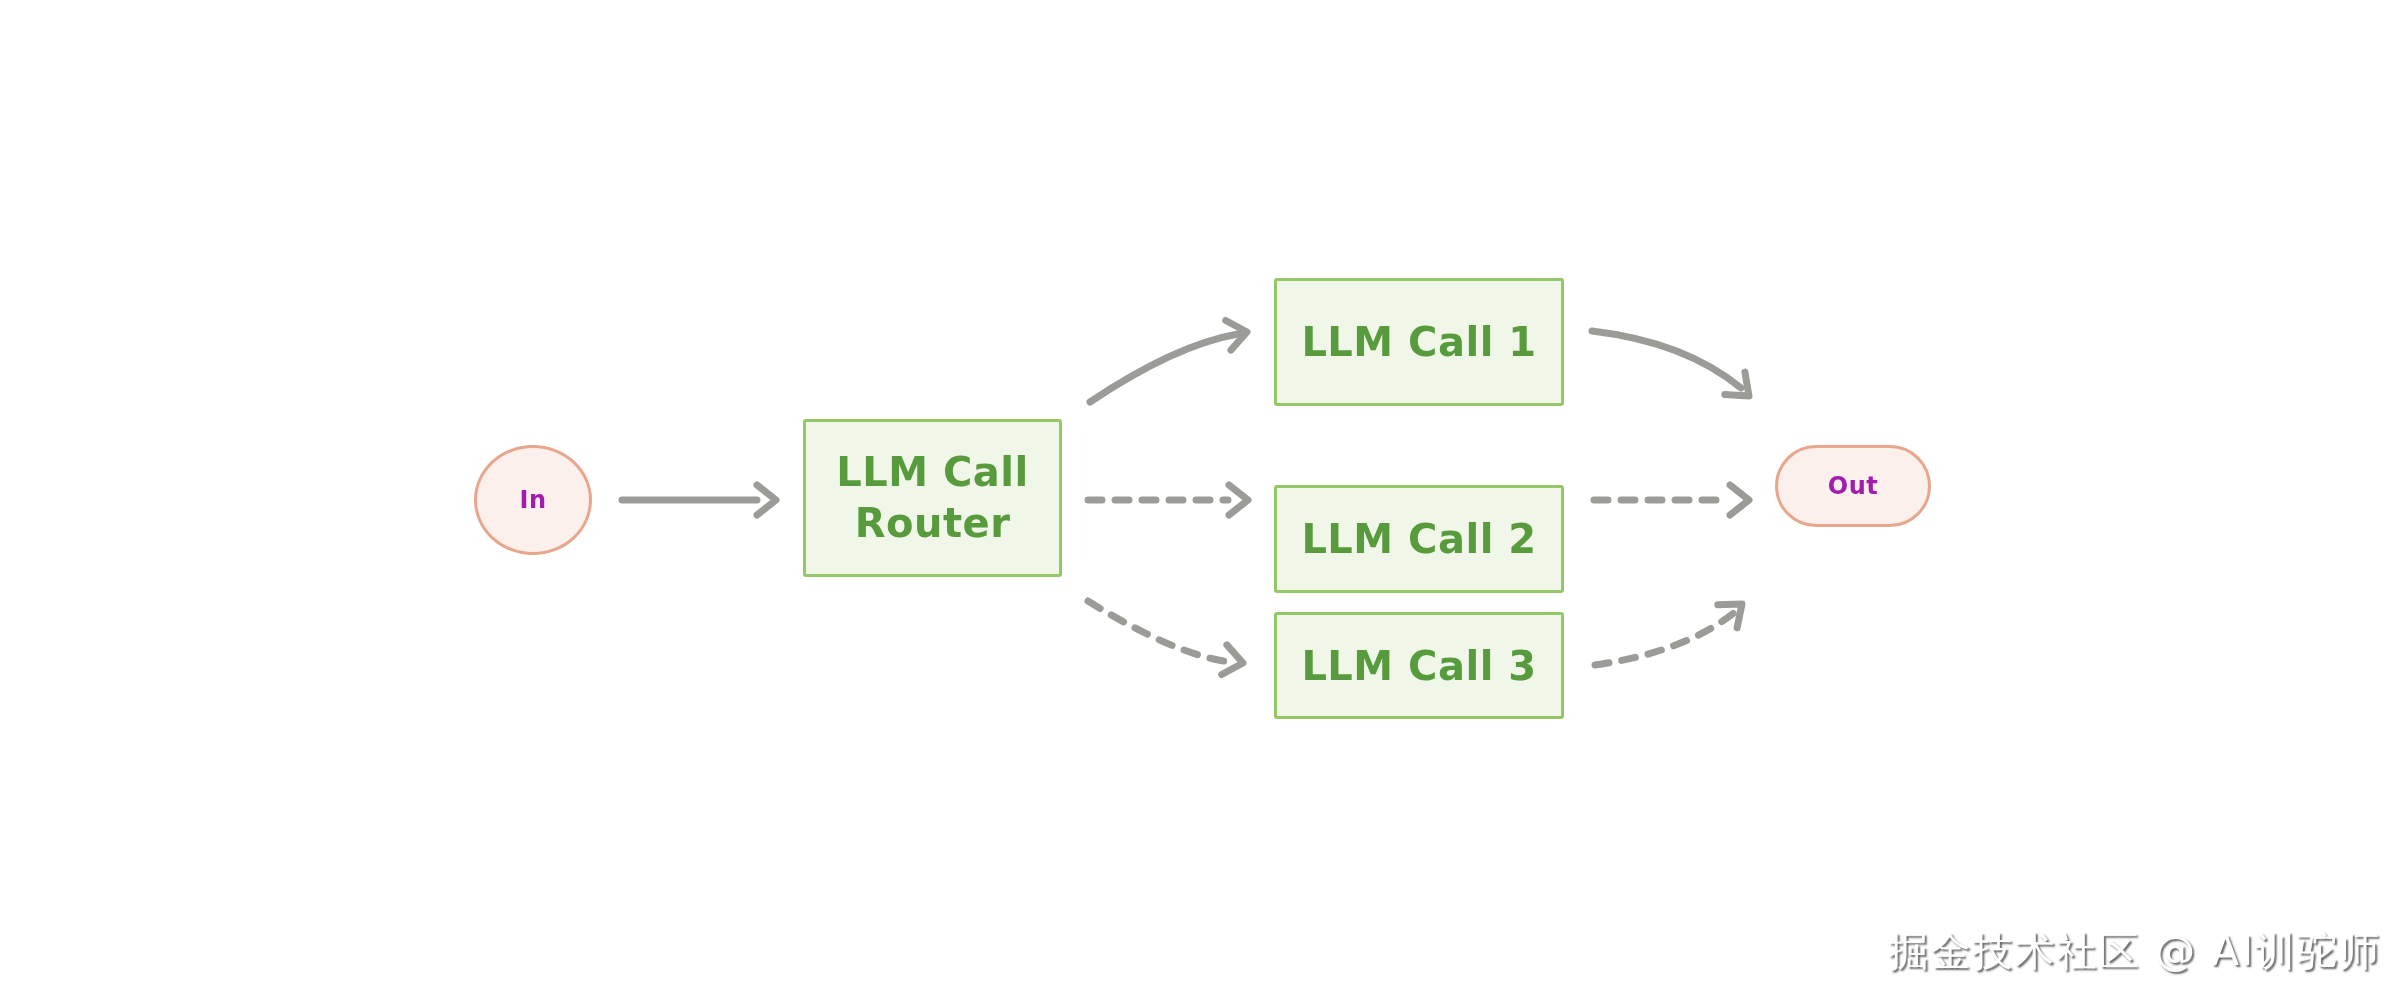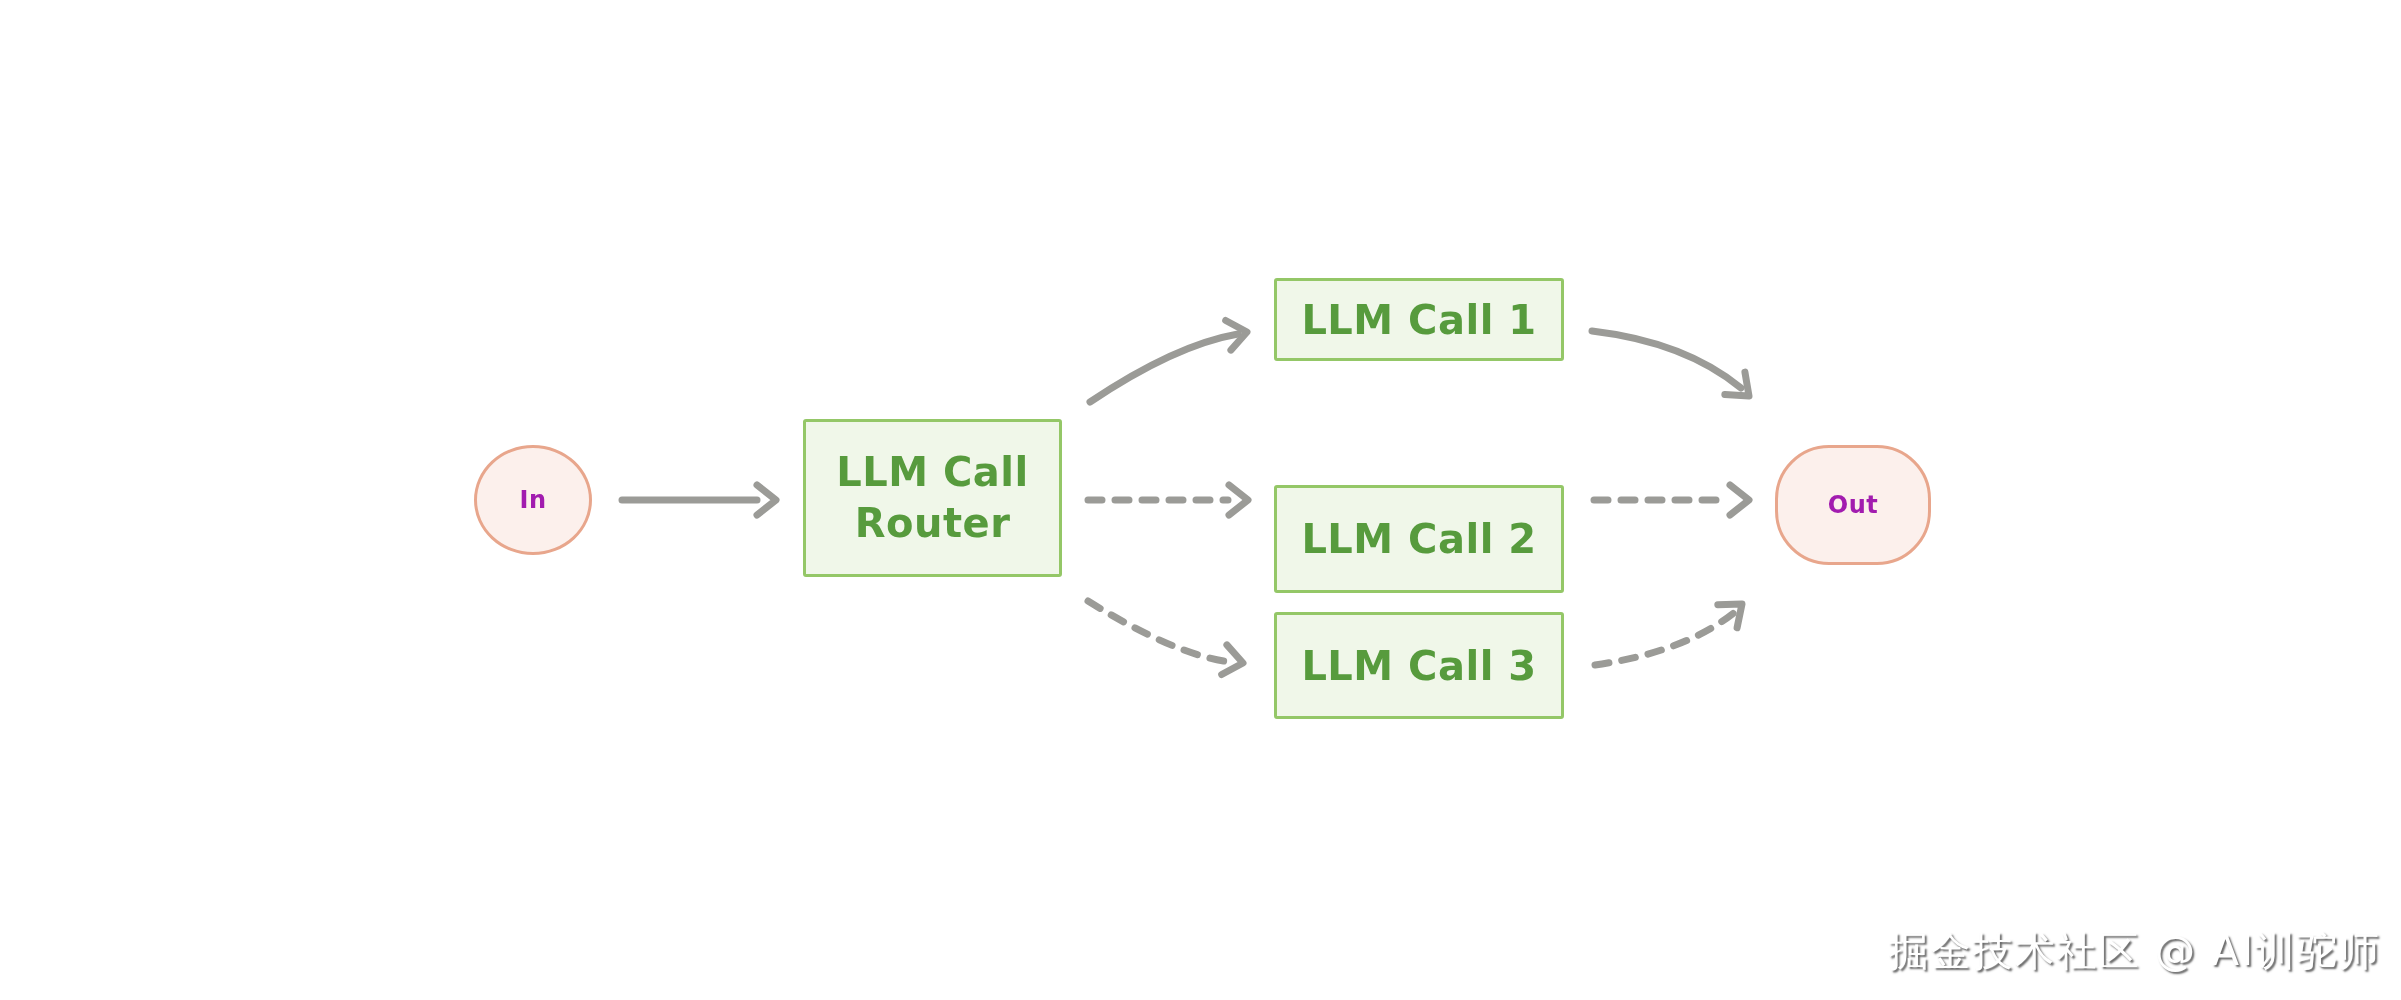--- a/index.html
+++ b/index.html
@@ -38,30 +38,30 @@
     font-size: 40px;
     border-radius: 3px;
   }
   #node-in {
     left: 474px; top: 445px;
     width: 118px; height: 110px;
     border-radius: 50%;
   }
   #node-out {
     left: 1775px; top: 445px;
-    width: 156px; height: 120px;
+    width: 156px; height: 82px;
     border-radius: 54px;
   }
   #node-router {
     left: 803px; top: 419px;
     width: 259px; height: 158px;
     line-height: 1.28;
   }
   #node-router .label-inner { max-width: 200px; }
-  #node-call1 { left: 1274px; top: 278px; width: 290px; height: 83px; }
+  #node-call1 { left: 1274px; top: 278px; width: 290px; height: 128px; }
   #node-call2 { left: 1274px; top: 445px; width: 290px; height: 108px; margin-top: 40px; }
   #node-call3 { left: 1274px; top: 612px; width: 290px; height: 107px; text-align: right; }
 
   .edges-layer {
     position: absolute;
     left: 0; top: 0;
     width: 2401px; height: 1000px;
     pointer-events: none;
   }
   .edge {

